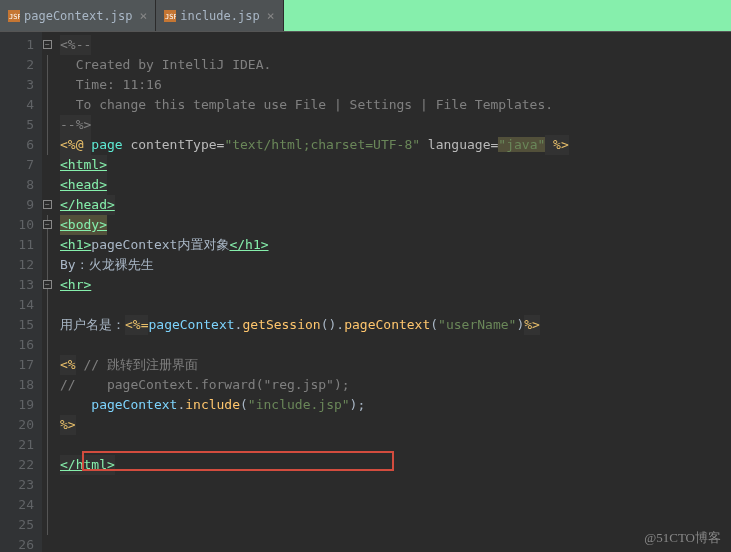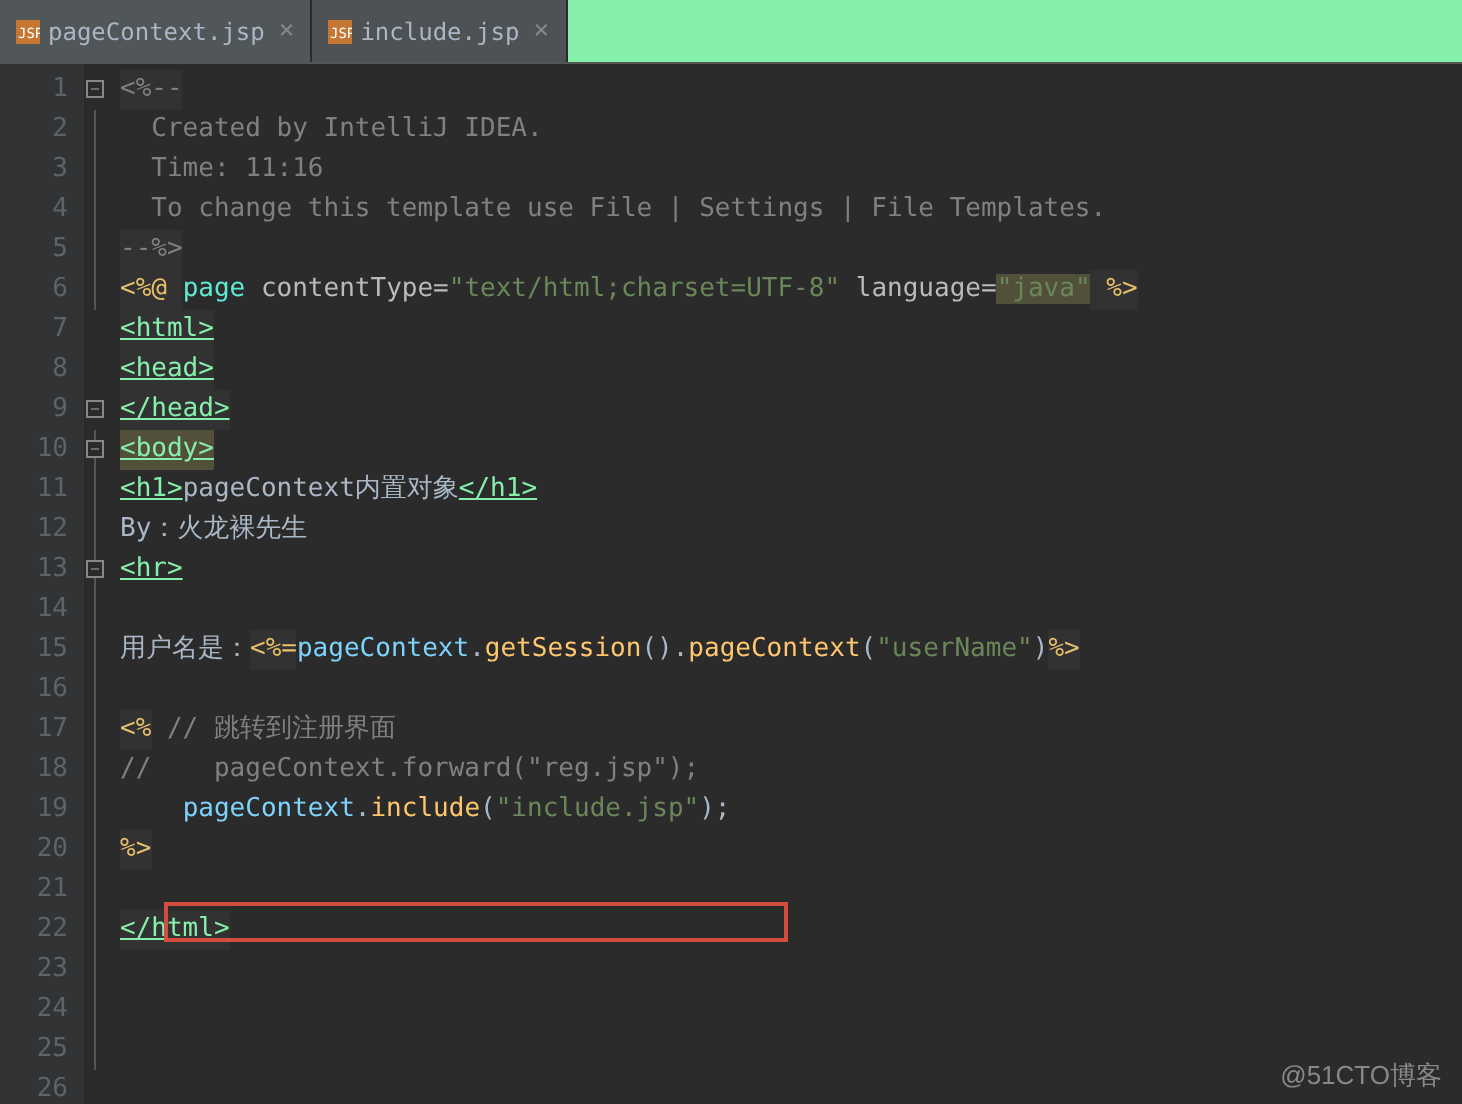--- a/index.html
+++ b/index.html
@@ -118,21 +118,21 @@
       position: absolute;
       border: 2px solid #d34c3e;
       pointer-events: none;
     }
     .watermark {
       position: absolute;
       right: 10px;
       bottom: 5px;
       color: #888;
       font-size: 13px;
-      font-family: Liberation Sans, sans-serif;
+      font-family: Liberation Serif, serif;
     }
   </style>
 </head>
 <body>
 
 <div class="tabs">
   <div class="tab">
     <span class="tab-icon">
       <svg width="12" height="12">
           <rect width="12" height="12" fill="#c57633"></rect>

